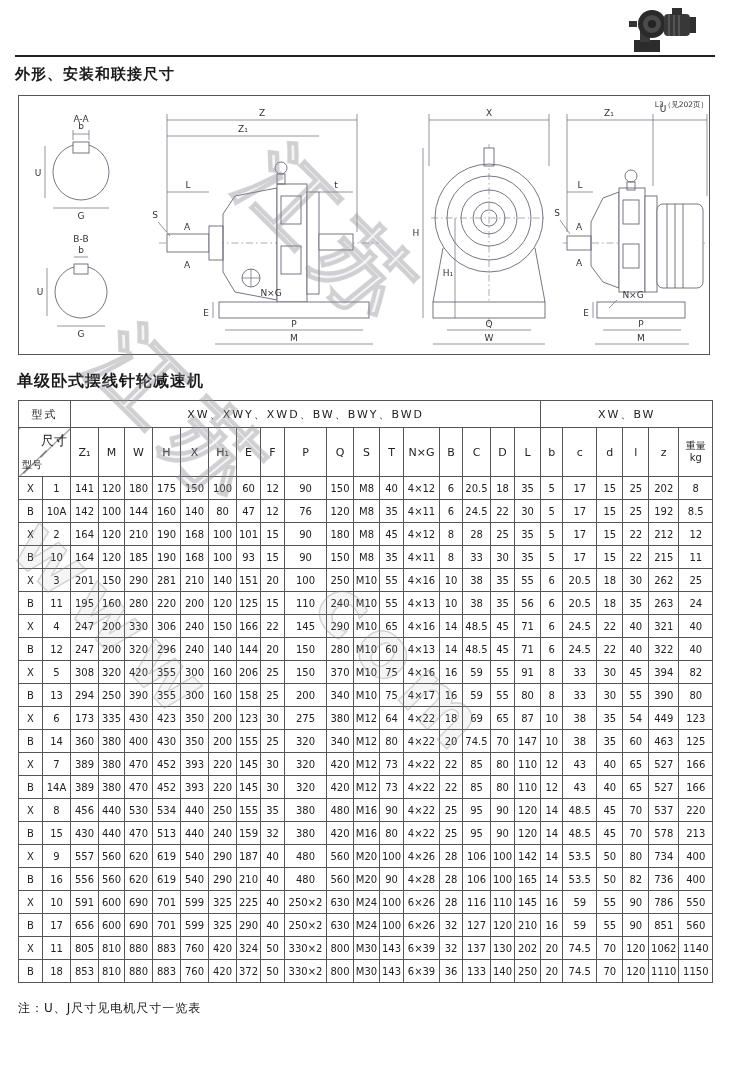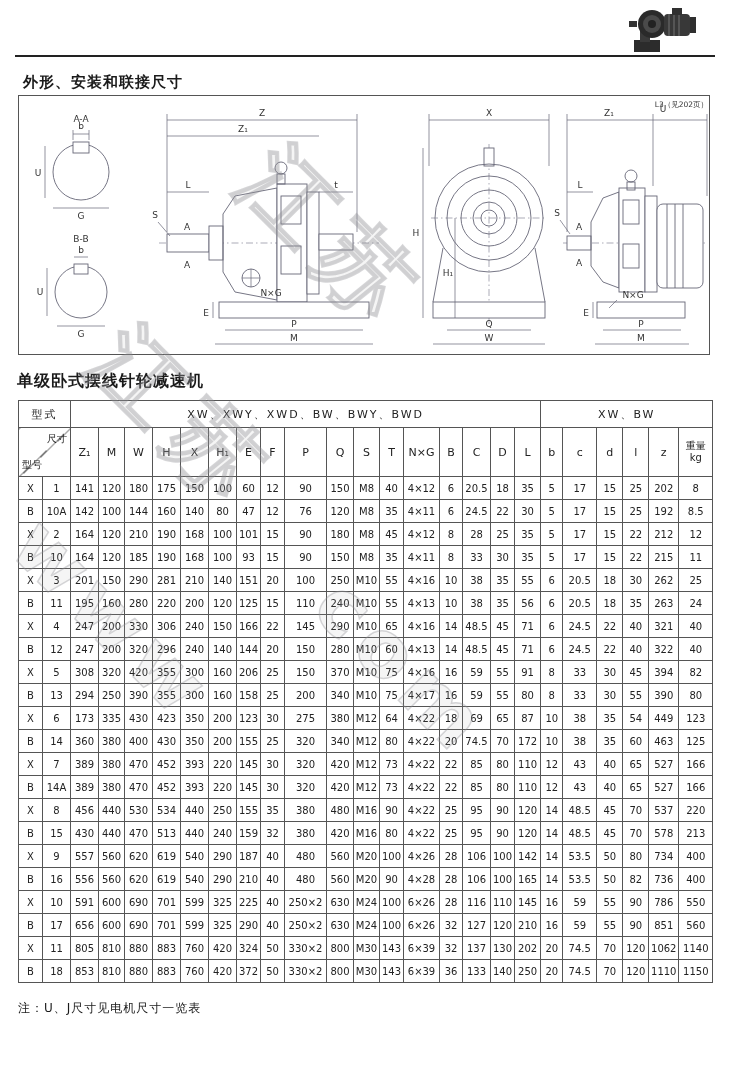--- a/index.html
+++ b/index.html
@@ -1,21 +1,21 @@
 <!DOCTYPE html>
 <html><head>
 <meta charset="utf-8">
 <style>
   html,body{margin:0;padding:0;background:#fff;}
   .page{position:relative;width:730px;height:1075px;background:#fff;overflow:hidden;
         font-family:"DejaVu Sans","Liberation Sans",sans-serif;color:#1b1b1b;}
   
   .photo{position:absolute;top:6px;right:26px;width:76px;height:50px;}
   .rule{position:absolute;left:15px;right:15px;top:55px;border-top:2px solid #222;}
-  .page-title{position:absolute;left:15px;top:65px;margin:8px;font-size:15px;font-weight:bold;letter-spacing:1px;}
+  .page-title{position:absolute;left:15px;top:65px;margin:0;font-size:15px;font-weight:bold;letter-spacing:1px;}
   
   .drawing-box{position:absolute;left:18px;top:95px;width:692px;height:260px;border:1px solid #555;box-sizing:border-box;background:#fff;}
   .drawing-box svg{display:block;}
   .lbl{font-size:9px;fill:#333;text-anchor:middle;font-family:"DejaVu Sans",sans-serif;}
   .lbl-s{font-size:7.5px;fill:#333;text-anchor:end;font-family:"DejaVu Sans",sans-serif;}
   .ln{stroke:#667;stroke-width:0.9;fill:none;}
   .dim{stroke:#667;stroke-width:0.7;fill:none;}
   .cl{stroke:#889;stroke-width:0.7;fill:none;stroke-dasharray:7 3 1.5 3;}
   .fill-w{fill:#fff;stroke:#667;stroke-width:0.9;}
   
@@ -23,21 +23,21 @@
   
   .tbl-wrap{position:absolute;left:18px;top:400px;width:694px;}
   table{border-collapse:collapse;table-layout:fixed;width:694px;}
   th,td{border:1px solid #555;text-align:center;vertical-align:middle;padding:0;
         font-size:10px;font-weight:normal;color:#222;overflow:hidden;white-space:nowrap;}
   thead tr.grp th{height:26px;font-size:11px;letter-spacing:2px;}
   thead tr.cols th{height:48px;font-size:11px;}
   tbody td{height:22px;}
   .diag{position:relative;background:
      linear-gradient(to bottom right, transparent 49.4%, #555 49.4%, #555 50.8%, transparent 50.8%);}
-  .diag .dt{position:absolute;top:4px;right:3px;font-size:10px;}
+  .diag .dt{position:absolute;top:4px;right:3px;font-size:13px;}
   .diag .db{position:absolute;bottom:4px;left:3px;font-size:10px;}
   .wt-h span{display:block;line-height:1.25;font-size:10px;}
   
   .note{position:absolute;left:18px;top:1000px;margin:0;font-size:12px;letter-spacing:1px;text-align:center;}
   
   .wm{position:absolute;transform:rotate(45deg);transform-origin:left top;color:rgba(160,160,160,0.10);
       -webkit-text-stroke:1.5px rgba(140,140,145,0.35);font-weight:bold;pointer-events:none;
       font-family:"DejaVu Sans",sans-serif;z-index:3;}
   .wm0{left:150px;top:300px;font-size:92px;letter-spacing:14px;}
   .wm1{left:58px;top:500px;font-size:78px;letter-spacing:10px;}
@@ -589,21 +589,21 @@
             <td>155</td>
             <td>25</td>
             <td>320</td>
             <td>340</td>
             <td>M12</td>
             <td>80</td>
             <td>4×22</td>
             <td>20</td>
             <td>74.5</td>
             <td>70</td>
-            <td>172</td>
+            <td>147</td>
             <td>10</td>
             <td>38</td>
             <td>35</td>
             <td>60</td>
             <td>463</td>
             <td>125</td>
           </tr>
           <tr>
             <td>X</td>
             <td>7</td>

